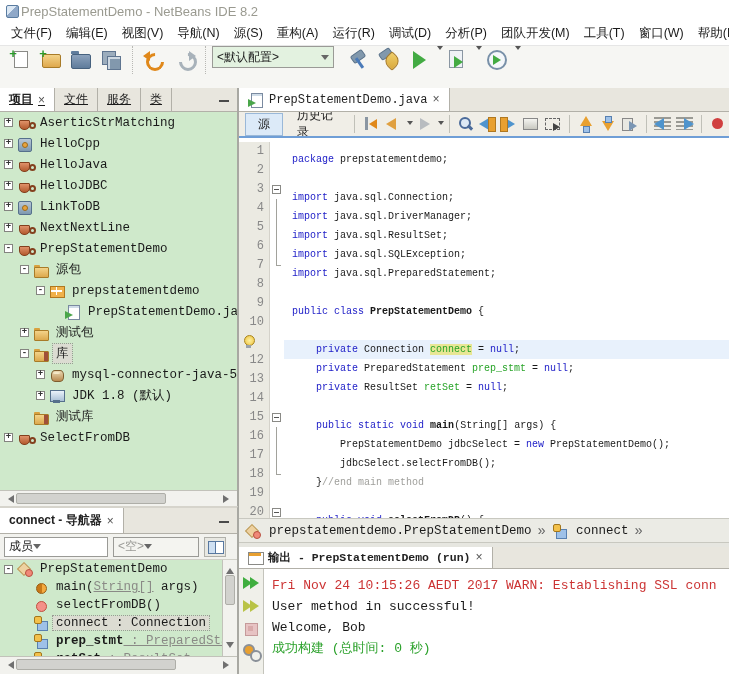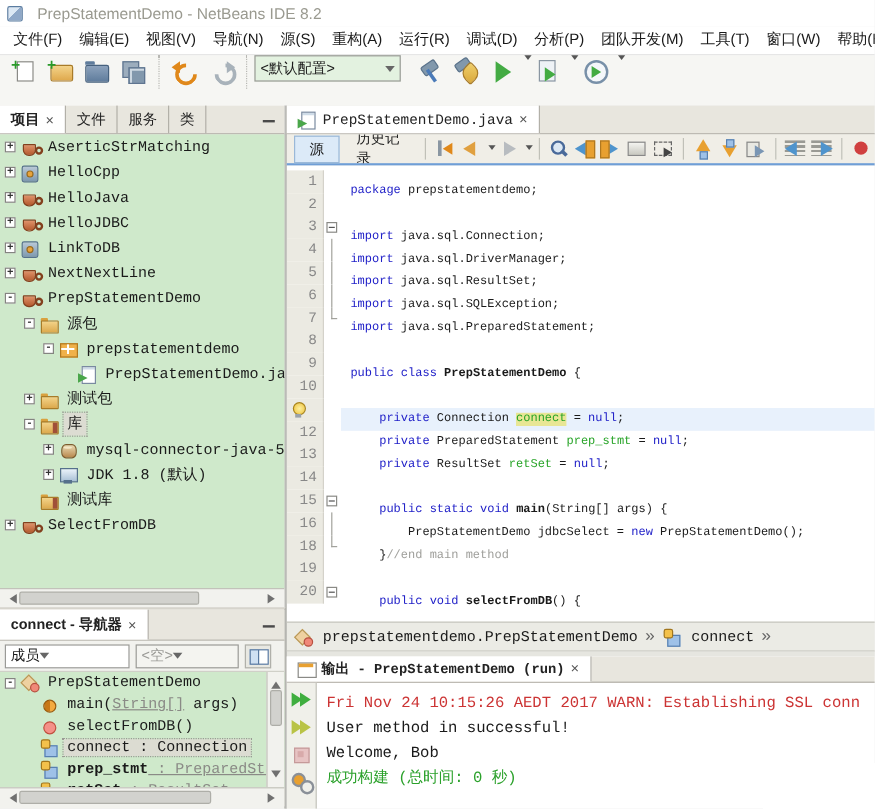--- a/index.html
+++ b/index.html
@@ -1,20 +1,20 @@
 <!DOCTYPE html>
 <html><head>
 <meta charset="utf-8">
 <style>
   * { margin:0; padding:0; box-sizing:border-box; }
   html,body { width:729px; height:674px; overflow:hidden; }
   body { position:relative; background:#f0f0f0; font-family:"Liberation Sans",sans-serif; color:#1a1a1a; }
 
   
-  .titlebar { position:absolute; left:0; top:0; width:729px; height:22px; background:#fff; display:flex; align-items:center; padding-left:6px; gap:12px; }
+  .titlebar { position:absolute; left:0; top:0; width:729px; height:22px; background:#fff; display:flex; align-items:center; padding-left:6px; gap:2px; }
   .titlebar .ttl { font-size:13px; color:#9a9a90; }
   .nb-cube { width:13px; height:13px; border:1px solid #5a7ca0; background:linear-gradient(135deg,#dce8f4 45%,#8fa8c8 45%); border-radius:2px; }
   .menubar { position:absolute; left:0; top:22px; width:729px; height:24px; background:#fff; display:flex; align-items:center; padding-left:4px; border-bottom:1px solid #e6e6e6; }
   .mitem { font-size:12.5px; padding:3px 7px; white-space:nowrap; }
   .toolbar { position:absolute; left:0; top:46px; width:729px; height:42px; background:#f6f6f3; display:flex; align-items:flex-start; padding-left:6px; }
   .tsep { width:1px; height:28px; border-left:1px dotted #b8b8b4; margin:0 6px; }
   .tbtn { width:28px; height:28px; position:relative; margin:0 1px; }
   .dd { width:0; height:0; border:3px solid transparent; border-top:4px solid #555; display:inline-block; margin-left:3px; }
   .combo { width:122px; height:22px; border:1px solid #9a9a96; background:#e3f2e0; display:flex; align-items:center; font-size:12px; padding:0 4px; justify-content:space-between; }
   .combo .cv { white-space:nowrap; overflow:hidden; }
@@ -46,21 +46,21 @@
 
   
   .tabrow { display:flex; align-items:stretch; background:#e8e6de; border-bottom:1px solid #b2b0a8; }
   .tab { display:flex; align-items:center; gap:5px; padding:0 9px; font-size:12px; border-right:1px solid #b2b0a8; color:#222; white-space:nowrap; }
   .tab.active { background:#fff; font-weight:bold; }
   .tclose { color:#555; font-size:12px; font-weight:normal; }
   .minbtn { margin-left:auto; margin-right:6px; align-self:center; width:14px; height:14px; position:relative; }
   .minbtn::before { content:""; position:absolute; left:2px; top:7px; width:10px; height:2px; background:#4a4a4a; }
 
   
-  .projects { position:absolute; left:0; top:88px; width:238px; height:516px; border-right:1px solid #a8a8a2; background:#fff; }
+  .projects { position:absolute; left:0; top:88px; width:238px; height:516px; border-right:1px solid #a8a8a2; background:#fff;text-decoration:underline; }
   .projects .tabrow { height:24px; }
   .ptree { position:absolute; left:0; top:24px; width:237px; height:378px; background:#cfe9cb; overflow:hidden; font-size:12.5px; }
   .trow { height:21px; display:flex; align-items:center; white-space:nowrap; }
   .exp { width:9px; height:9px; border:1px solid #848480; background:#fff; font:bold 9px/7px "Liberation Mono",monospace; text-align:center; color:#333; flex:0 0 9px; margin-right:4px; }
   .expspace { flex:0 0 13px; }
   .tlabel { font-family:"Liberation Mono","DejaVu Sans Mono",monospace; font-size:12.5px; padding:1px 3px; }
   .tlabel.sel { background:#dcdcd2; outline:1px dotted #9a9a94; }
 
   
   .ic { display:inline-block; width:16px; height:16px; position:relative; flex:0 0 16px; margin-right:4px; }
@@ -595,20 +595,27 @@
       <span class="ct"><span>    </span><span class="kw">public</span><span> </span><span class="kw">static</span><span> </span><span class="kw">void</span><span> </span><span class="b">main</span><span>(String[] args) {</span></span>
     </div>
     <div class="cl">
       <span class="ln">16</span>
       <span class="fold">
         <span class="fline"></span>
       </span>
       <span class="ct"><span>        PrepStatementDemo jdbcSelect = </span><span class="kw">new</span><span> PrepStatementDemo();</span></span>
     </div>
     <div class="cl">
+      <span class="ln">17</span>
+      <span class="fold">
+        <span class="fline"></span>
+      </span>
+      <span class="ct"><span>        jdbcSelect.selectFromDB();</span></span>
+    </div>
+    <div class="cl">
       <span class="ln">18</span>
       <span class="fold">
         <span class="fend"></span>
       </span>
       <span class="ct"><span>    }</span><span class="cm">//end main method</span></span>
     </div>
     <div class="cl">
       <span class="ln">19</span>
       <span class="fold"></span>
       <span class="ct"></span>

